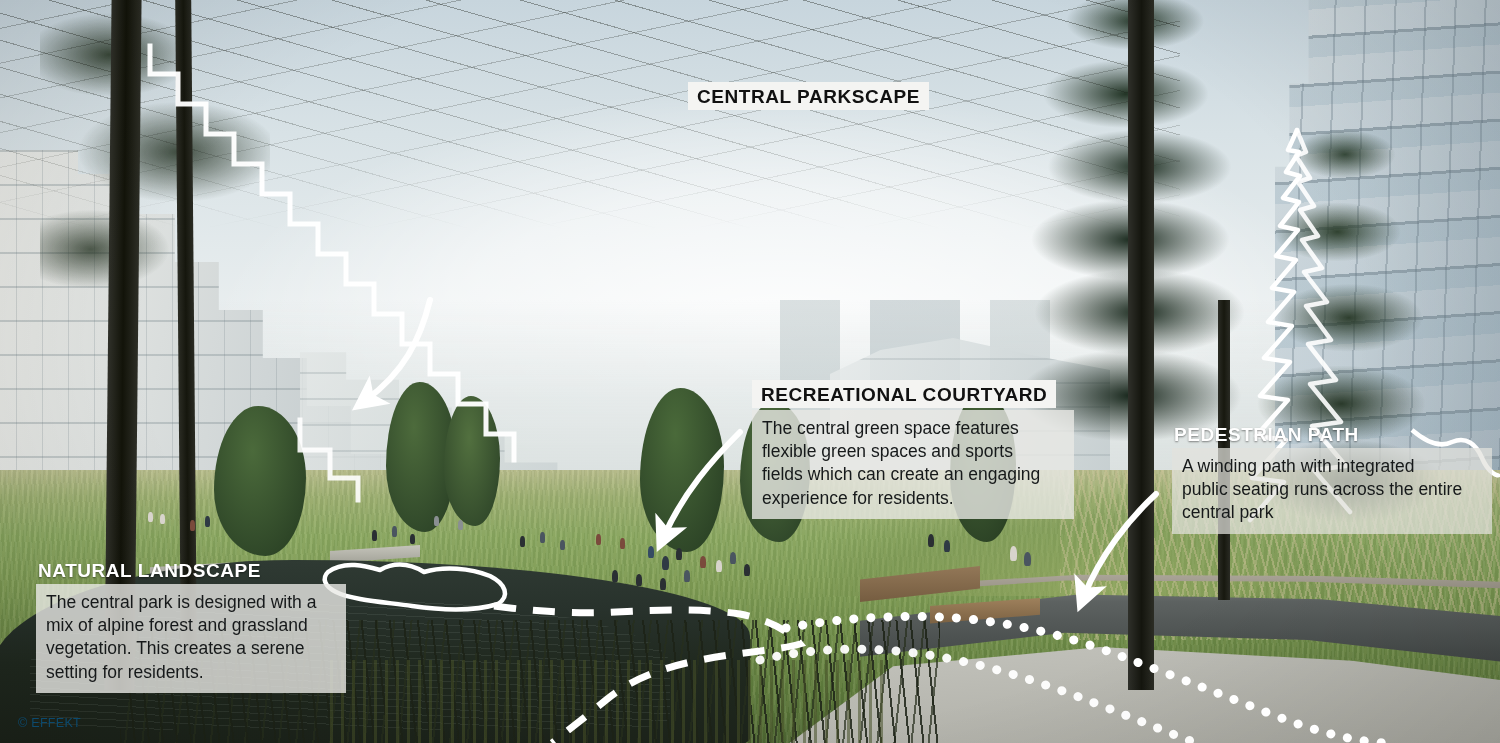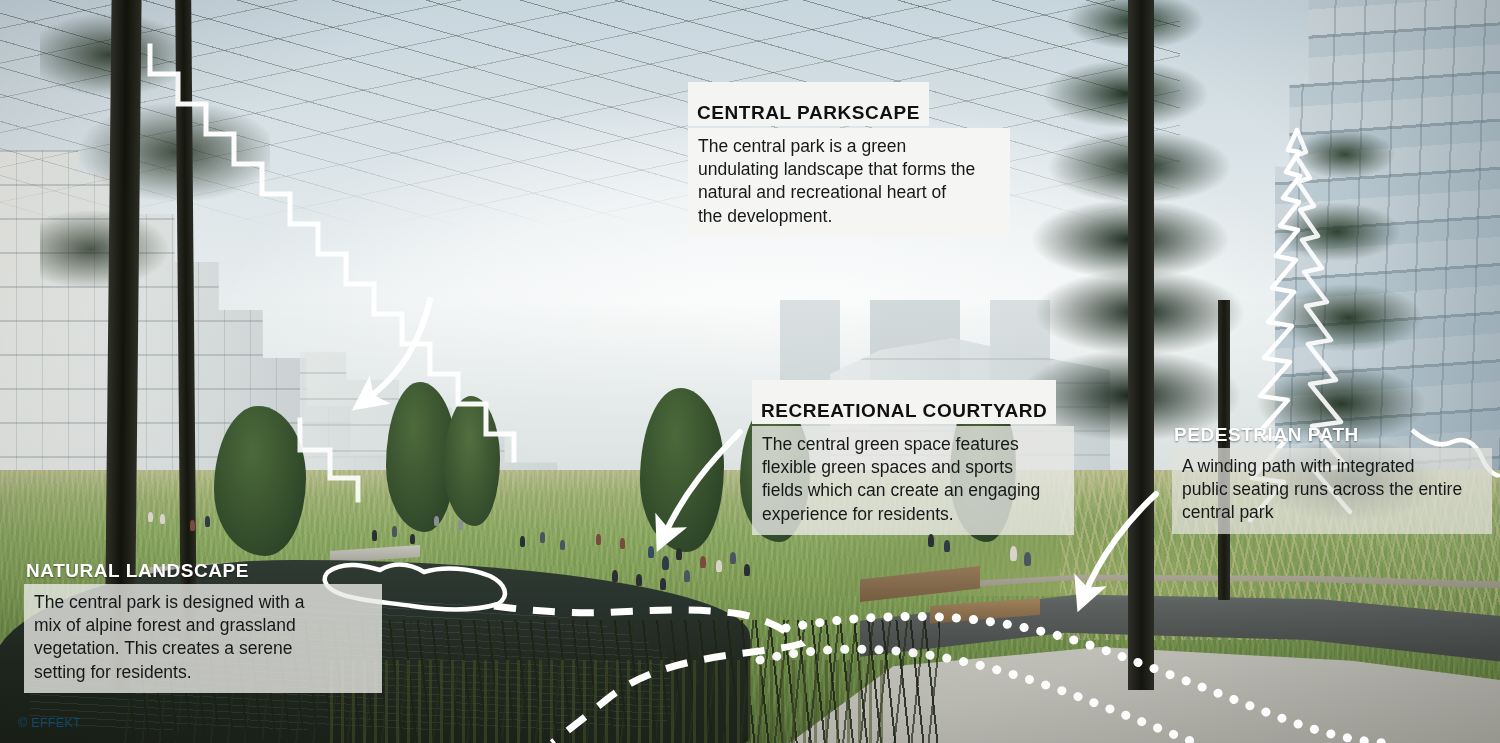--- a/index.html
+++ b/index.html
@@ -197,33 +197,33 @@
       font-family:"Liberation Sans",sans-serif;
       font-weight:bold;font-size:19px;letter-spacing:.55px;line-height:1.15;
       margin:0 0 2px 0;white-space:nowrap;}
   .callout .body{
       font-family:"Liberation Sans",sans-serif;
       font-size:17.5px;line-height:1.33;color:#16191a;
       padding:7px 10px 9px 10px;white-space:pre-line;}
 
   
   .title.dark{color:#111;}
-  .title.dark.boxed{background:#f4f4f2;display:inline-block;padding:20px 9px 2px 9px;}
+  .title.dark.boxed{background:#f4f4f2;display:inline-block;padding:4px 9px 2px 9px;}
   .title.light{color:#ffffff;text-shadow:0 1px 2px rgba(0,0,0,.45);padding-left:2px;}
 
   
   .body.solid{background:#f5f5f3;}
   .body.translucent{background:rgba(233,233,229,.80);}
   .body.translucent-dim{background:rgba(226,226,221,.72);}
 
   #co-stepped{left:320px;top:180px;width:300px;}
   #co-central{left:688px;top:82px;width:322px;}
   #co-recreational{left:752px;top:380px;width:322px;}
   #co-pedestrian{left:1172px;top:424px;width:320px;}
-  #co-natural{left:24px;top:560px;width:358px;}
+  #co-natural{left:36px;top:560px;width:310px;}
 
   #credit{position:absolute;left:18px;top:716px;color:#0c4a6e;font-size:12.5px;
       letter-spacing:.3px;font-family:"Liberation Sans",sans-serif;}
 
   
   #vignette{pointer-events:none;
       background:radial-gradient(ellipse 1100px 700px at 50% 46%, rgba(0,0,0,0) 55%, rgba(0,0,0,.16) 100%);}
 </style>
 </head>
 <body>
@@ -330,24 +330,20 @@
          L 1306,306 L 1331,340 L 1308,344 L 1336,380 L 1310,384 L 1341,422
          L 1312,426 L 1346,466 L 1314,470 L 1350,512" fill="none" stroke="#ffffff" stroke-width="4.5" stroke-linejoin="round" stroke-linecap="round" opacity="0.9"></path>
 
     <path d="M 1412,430 C 1426,442 1440,448 1452,442 C 1466,436 1476,444 1482,458
          C 1488,472 1498,478 1500,474" fill="none" stroke="#ffffff" stroke-width="4.5" stroke-linejoin="round"></path>
   </svg>
 
 
   <div class="callout" id="co-central">
     <div class="title dark boxed">CENTRAL PARKSCAPE</div>
-    <div class="body solid">The central park is a green
-undulating landscape that forms the
-natural and recreational heart of
-the development.</div>
   </div>
 
   <div class="callout" id="co-recreational">
     <div class="title dark boxed">RECREATIONAL COURTYARD</div>
     <div class="body translucent">The central green space features
 flexible green spaces and sports
 fields which can create an engaging
 experience for residents.</div>
   </div>
 

